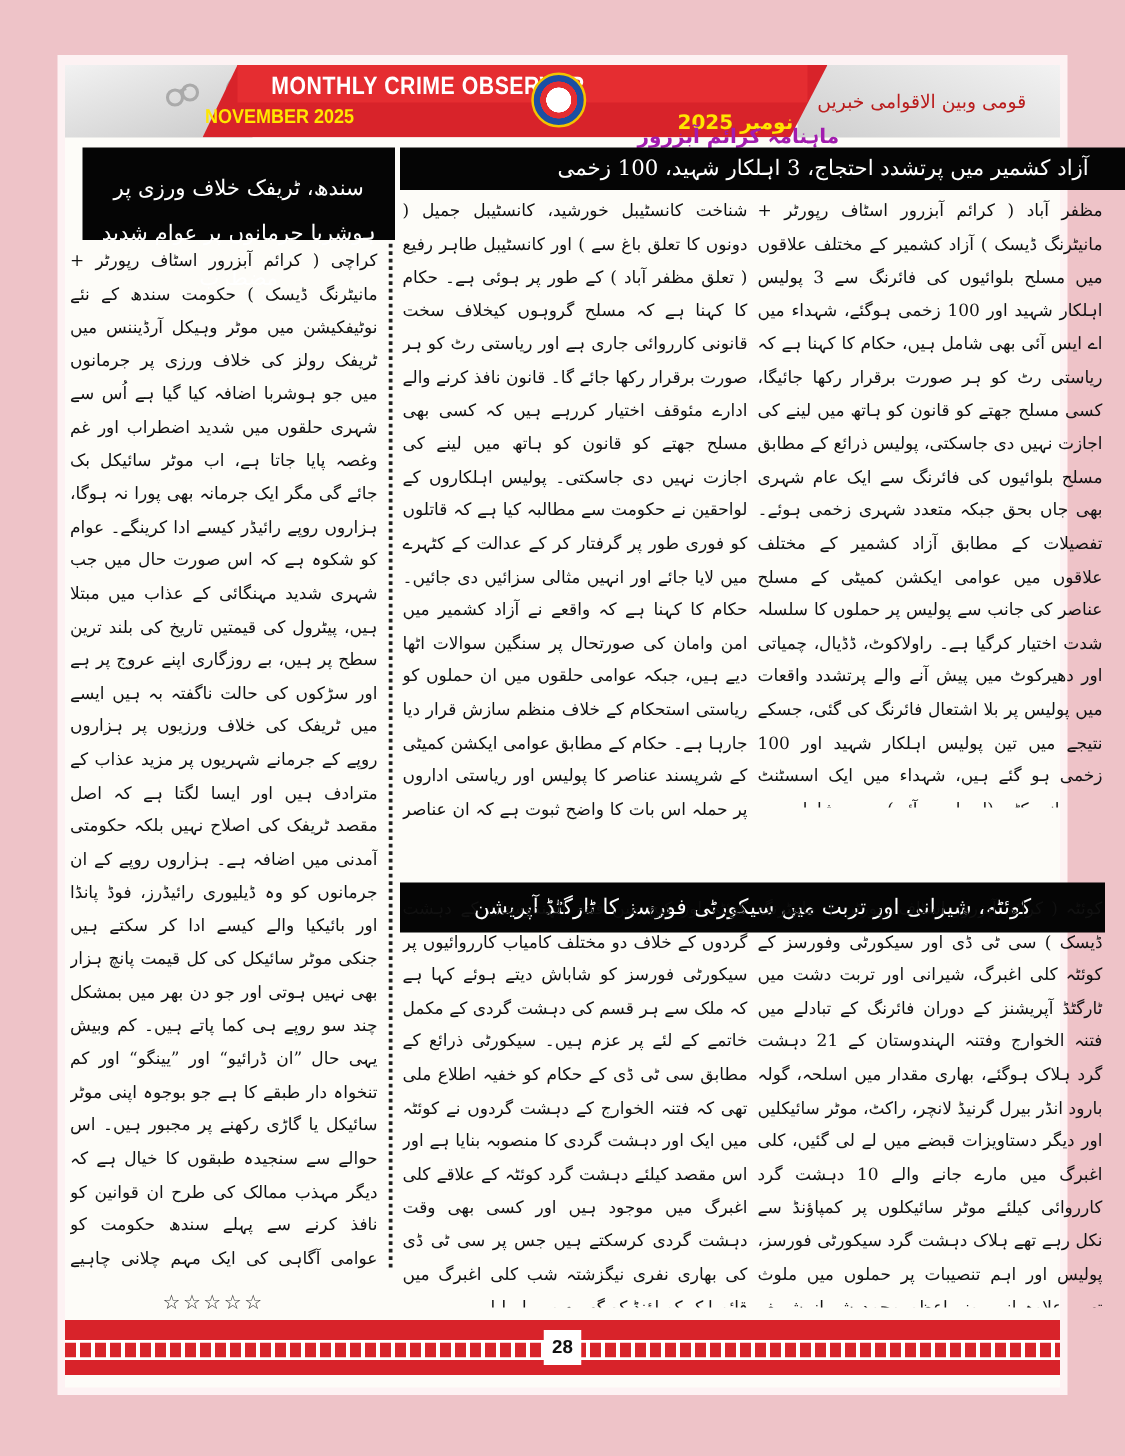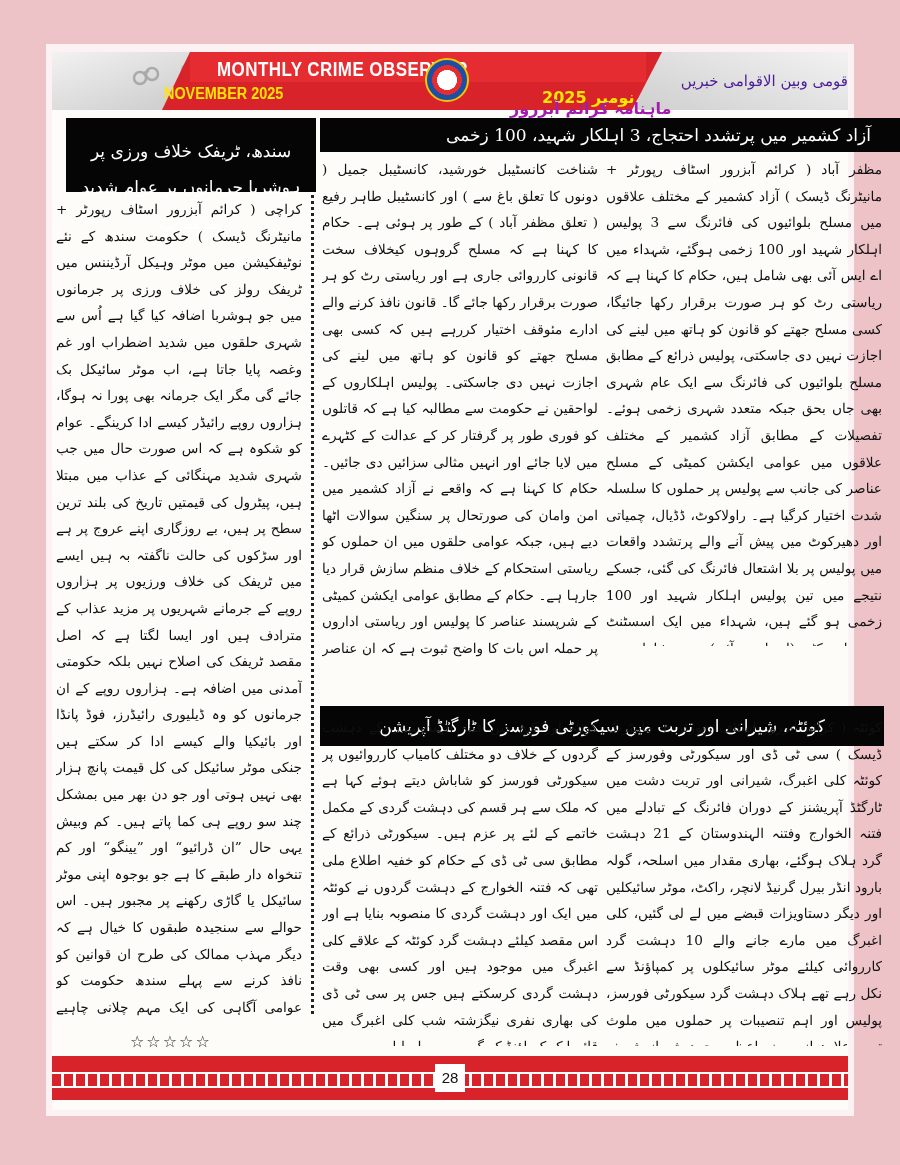--- a/index.html
+++ b/index.html
@@ -17,39 +17,39 @@
     background:linear-gradient(200deg,#f2f2f2,#cfcfcf);}
   .hdr-red{position:absolute;left:110px;top:0;width:500px;height:58px;background:#d8232a;
     clip-path:polygon(28px 0,100% 0,calc(100% - 30px) 100%,0 100%);}
   .hdr-red-top{position:absolute;left:138px;top:0;width:456px;height:30px;background:#e52d31;}
   .hdr-title-en{position:absolute;left:165px;top:6px;color:#fff;font-family:"Liberation Sans",sans-serif;
     font-weight:bold;font-size:20px;letter-spacing:.5px;transform:scaleX(.85);transform-origin:left;}
   .hdr-date-en{position:absolute;left:112px;top:33px;color:#ffe600;font-family:"Liberation Sans",sans-serif;
     font-weight:bold;font-size:16px;transform:scaleX(.9);transform-origin:left;}
   .hdr-date-ur{position:absolute;left:490px;top:6px;color:#ffe600;font-weight:bold;font-size:16px;direction:rtl;margin-top:30px;}
   .hdr-title-ur{position:absolute;left:458px;top:32px;color:#a21caf;font-weight:bold;font-size:16px;direction:rtl;margin-top:15px;}
-  .hdr-section{position:absolute;right:0;top:20px;color:#4c1d95;font-family:"DejaVu Serif",serif;font-size:15px;direction:rtl;}
+  .hdr-section{position:absolute;right:27px;top:20px;color:#b91c1c;font-family:"DejaVu Serif",serif;font-size:15px;direction:rtl;}
   .logo{position:absolute;left:373px;top:6px;width:44px;height:44px;border-radius:50%;
     background:radial-gradient(circle,#fff 35%,#e52d31 36%,#e52d31 52%,#1c4fa3 53%);border:2px solid #f3c400;box-sizing:border-box;}
   .icon-cuffs{position:absolute;left:80px;top:10px;width:28px;height:28px;}
   .icon-magnifier{position:absolute;left:120px;top:6px;width:38px;height:42px;}
   
   .headline{position:absolute;background:#050505;color:#fff;direction:rtl;text-align:center;
     font-family:"DejaVu Serif",serif;}
   .col{position:absolute;direction:rtl;text-align:justify;font-family:"DejaVu Serif",serif;
     font-size:13.6px;line-height:26.6px;color:#111;}
   .divider{position:absolute;top:118px;width:0;height:896px;border-left:3px dotted #222;}
   .stars{position:absolute;left:130px;top:1032px;font-size:16px;color:#333;letter-spacing:2px;}
   
   .footer{position:absolute;left:52px;top:1056px;width:796px;height:44px;background:#d8232a;}
   .footer-strip{position:absolute;left:0;top:16px;width:796px;height:12px;background:#fff;
     background-image:repeating-linear-gradient(90deg,#d8232a 0 9px,#fff 9px 12px);
     border-top:2px solid #fff;border-bottom:2px solid #fff;}
   .pageno{position:absolute;left:383px;top:8px;width:30px;height:28px;background:#fff;
-    color:#111;font-weight:normal;font-size:15px;text-align:center;line-height:28px;font-family:"Liberation Sans",sans-serif;}
+    color:#111;font-weight:bold;font-size:15px;text-align:center;line-height:28px;font-family:"Liberation Sans",sans-serif;}
 </style>
 </head>
 <body>
 
 <div class="bgtext"></div>
 <div class="page"></div>
 <div class="paper"></div>
 
 <div class="hdr">
   <div class="hdr-left-grey">

